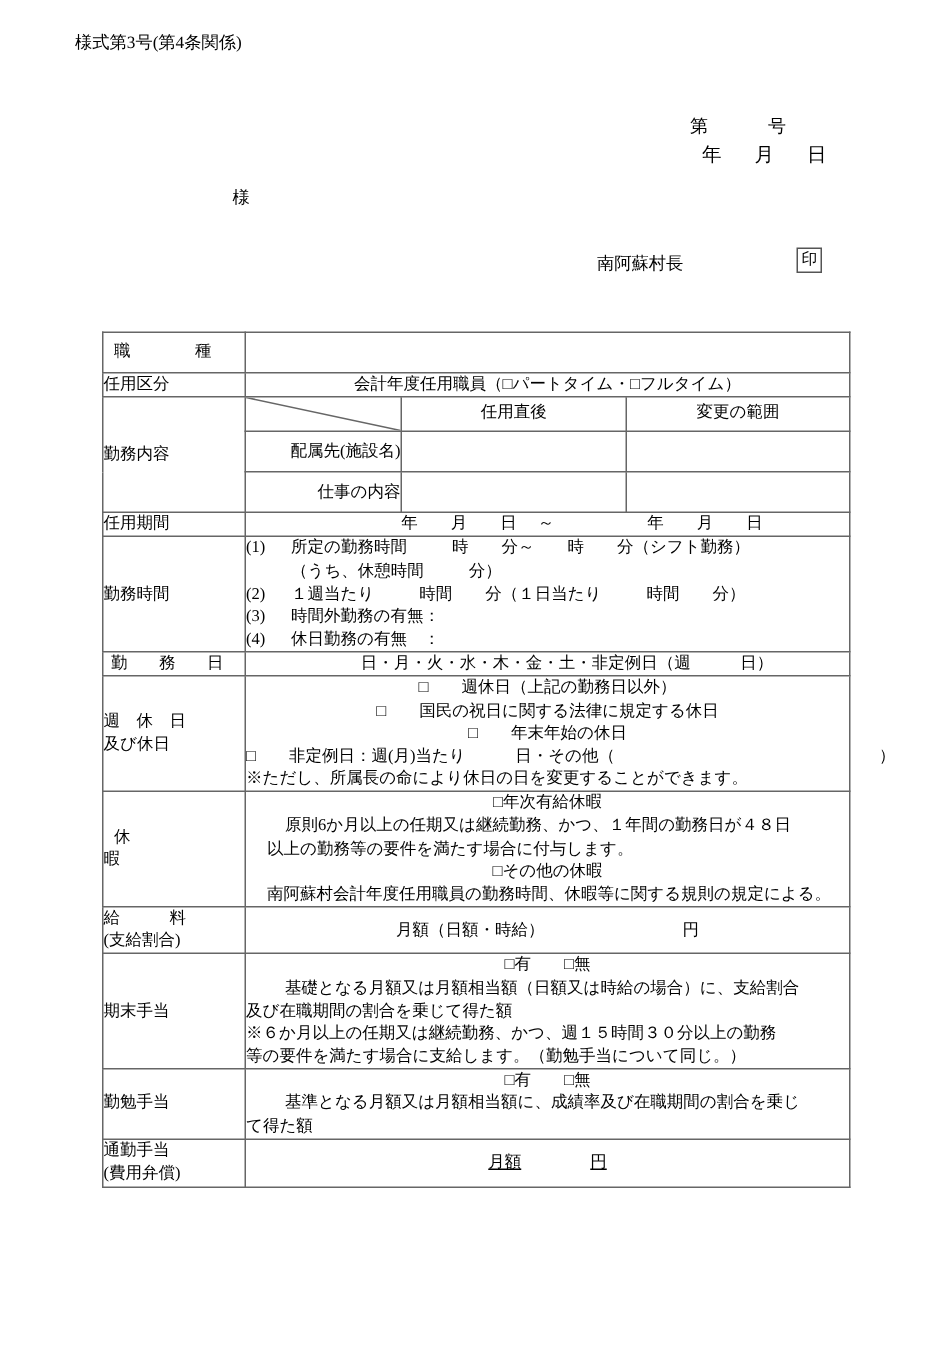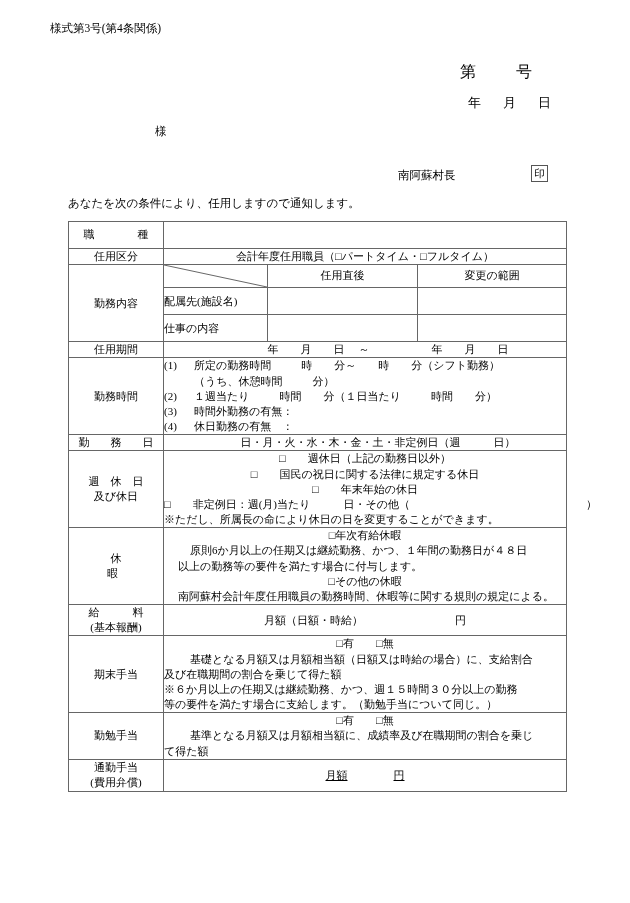--- a/index.html
+++ b/index.html
@@ -39,22 +39,22 @@
     width: 630px;
     text-align: center;
     font-size: 12.5px;
     letter-spacing: 5.5px;
     text-indent: 5.5px;
     white-space: nowrap;
   }
   .issue-no {
     position: absolute;
     left: 460px;
-    top: 62px;
-    font-size: 16px;
+    top: 76px;
+    font-size: 12px;
     white-space: nowrap;
   }
   .issue-no .gap { display: inline-block; width: 40px; }
   .issue-date {
     position: absolute;
     left: 468px;
     top: 94px;
     font-size: 13px;
     white-space: nowrap;
   }
@@ -104,21 +104,20 @@
     font-size: 11px;
   }
   .tbl td {
     border: 1px solid #666;
     padding: 0;
     vertical-align: middle;
     line-height: 1.38;
   }
   .lbl {
     width: 95px;
-    text-align: center;
     vertical-align: middle;
     padding: 3px 2px;
   }
   .lbl .spread {
     display: inline-block;
     letter-spacing: 7px;
     text-indent: 7px;
   }
   .lbl .spread3 {
     display: inline-block;
@@ -135,21 +134,21 @@
     vertical-align: top;
     text-align: left;
   }
   .sub-head {
     text-align: center;
     padding: 3px 2px;
     font-family: Liberation Mono, monospace;
   }
   .sub-lbl {
     width: 104px;
-    text-align: left;
+    text-align: right;
     padding: 4px 4px;
     margin-left: 44px;
   }
   .diag {
     position: relative;
     padding: 0;
     height: 22px;
   }
   .diag svg {
     display: block;
@@ -186,21 +185,20 @@
 
   <div class="issue-date">
     <span>年</span><span class="gap"></span><span>月</span><span class="gap"></span><span>日</span>
   </div>
 
   <div class="addressee">様</div>
 
   <div class="issuer">南阿蘇村長</div>
   <div class="seal-box">印</div>
 
-  <div class="intro">あなたを次の条件により、任用しますので通知します。</div>
 
   <table class="tbl">
     <colgroup>
       <col style="width:95px">
       <col style="width:104px">
       <col style="width:150px">
       <col style="width:149px">
     </colgroup>
     <tbody>
 
@@ -293,21 +291,21 @@
           <span class="line"><span class="ind2"></span><span>原則6か月以上の任期又は継続勤務、かつ、１年間の勤務日が４８日</span></span>
           <span class="line"><span class="ind1"></span><span>以上の勤務等の要件を満たす場合に付与します。</span></span>
           <span class="line cb">□その他の休暇</span>
           <span class="line-wrap"><span class="ind1"></span><span>南阿蘇村会計年度任用職員の勤務時間、休暇等に関する規則の規定による。</span></span>
         </td>
       </tr>
 
       <tr>
         <td class="lbl">
           <span class="line">給　　　料</span>
-          <span class="line">(基本報酬)</span>
+          <span class="line">(支給割合)</span>
         </td>
         <td class="val" colspan="3">
           <span>月額（日額・時給）</span><span class="gapxl"></span><span class="gapx"></span><span>円</span>
         </td>
       </tr>
 
       <tr>
         <td class="lbl">期末手当</td>
         <td class="val-top" colspan="3">
           <span class="line cb"><span>□有</span><span class="gapm"></span><span>□無</span></span>

